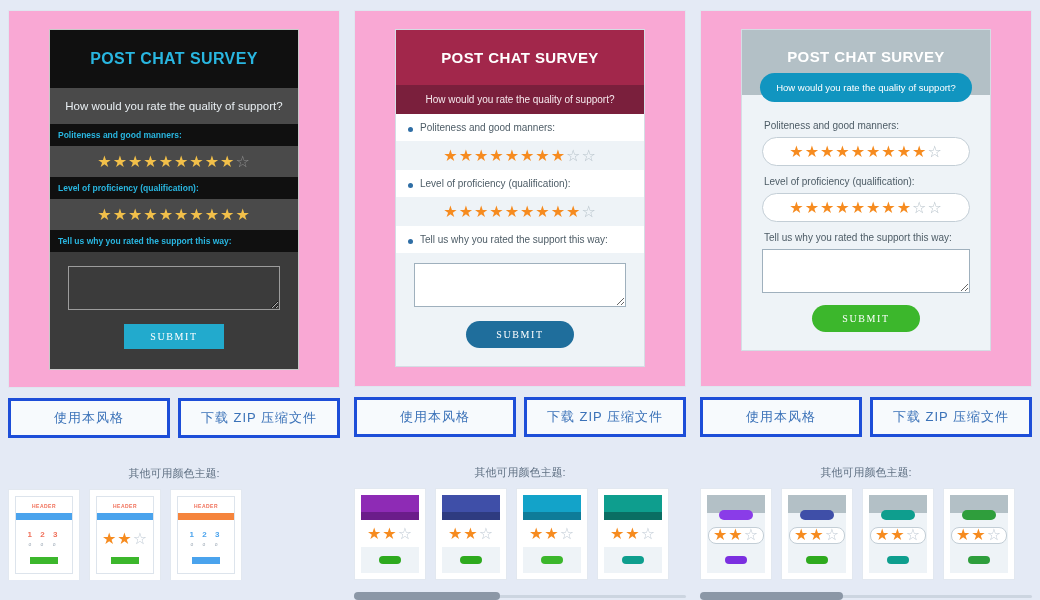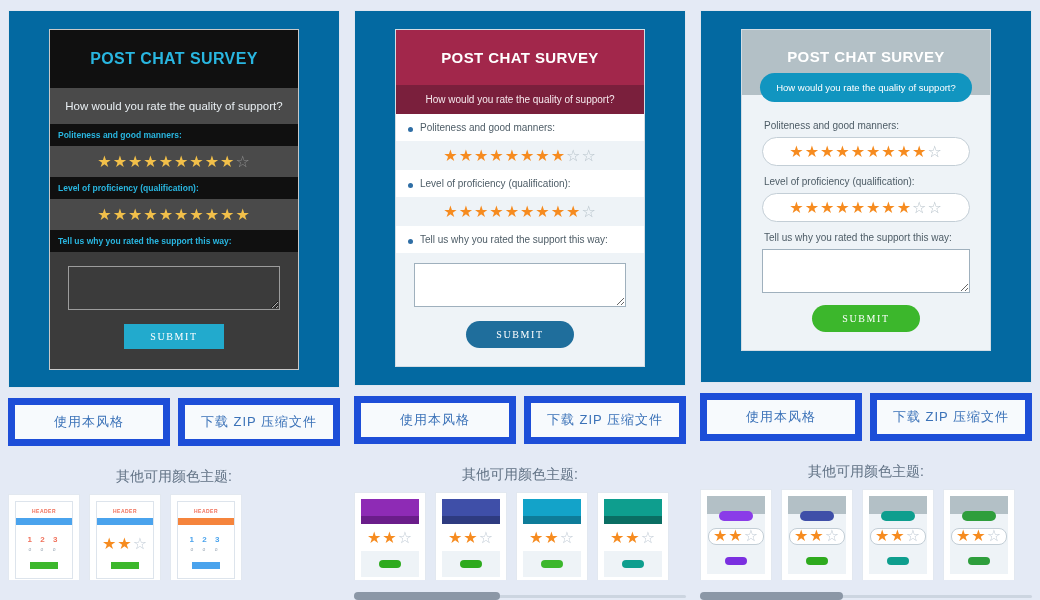--- a/index.html
+++ b/index.html
@@ -19,21 +19,21 @@
   }
   .column {
     flex: 1 1 0;
     display: flex;
     flex-direction: column;
     min-width: 0;
   }
 
   
   .preview-panel {
-    background: #0369a1;
+    background: #f9a8d4;
     border: 1px solid #dfe6f0;
     height: 378px;
     padding: 18px;
     display: flex;
     align-items: flex-start;
     justify-content: center;
   }
 
   
   .widget { width: 250px; }
@@ -125,31 +125,31 @@
     width: 100%; height: 44px; resize: vertical;
     font-family: "Liberation Sans", sans-serif; font-size: 11px;
     display: block; margin: 0 auto;
   }
   .btn-submit { cursor: pointer; font-family: Liberation Serif, serif; }
 
   
   .actions { display: flex; gap: 8px; margin-top: 10px; }
   .action-btn {
     flex: 1 1 0;
-    background: #f7fafd; border: 7px solid #1d4ed8;
+    background: #f7fafd; border: 3px solid #1d4ed8;
     color: #3b72b8; font-size: 13px;
     text-align: center; padding: 8px 4px;
     cursor: pointer; letter-spacing: 1px;
     white-space: nowrap; overflow: hidden;
   }
 
   
   .themes-label {
-    text-align: center; color: #5f7083; font-size: 14px;
-    margin: 22px 0 8px;
+    text-align: center; color: #5f7083; font-size: 11px;
+    margin: 28px 0 8px;
   }
   .themes-viewport { overflow: hidden; position: relative; }
   .themes-row { display: flex; gap: 9px; }
   .thumb {
     flex: 0 0 auto;
     width: 72px; height: 92px;
     background: #fff; border: 1px solid #e2e8f0;
     padding: 6px;
   }
   .thumb-inner {

